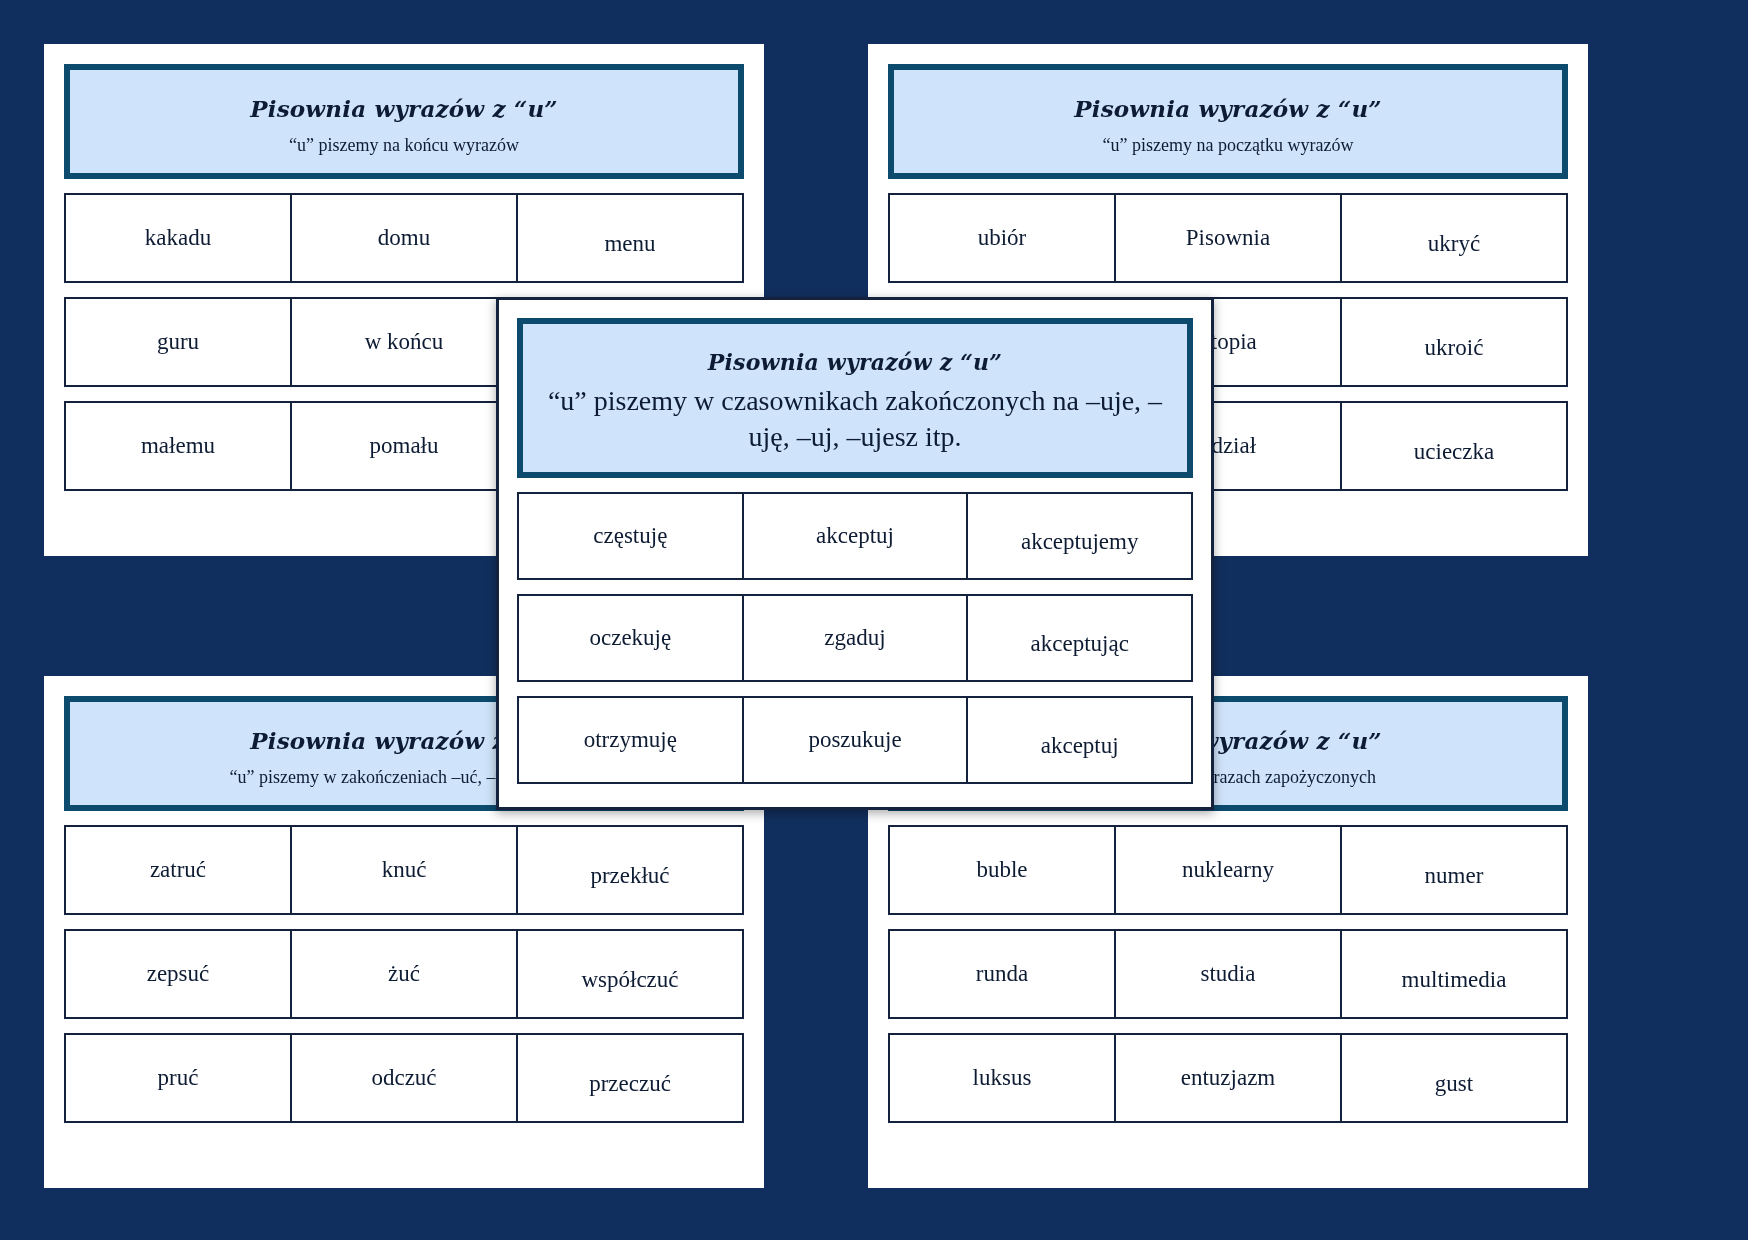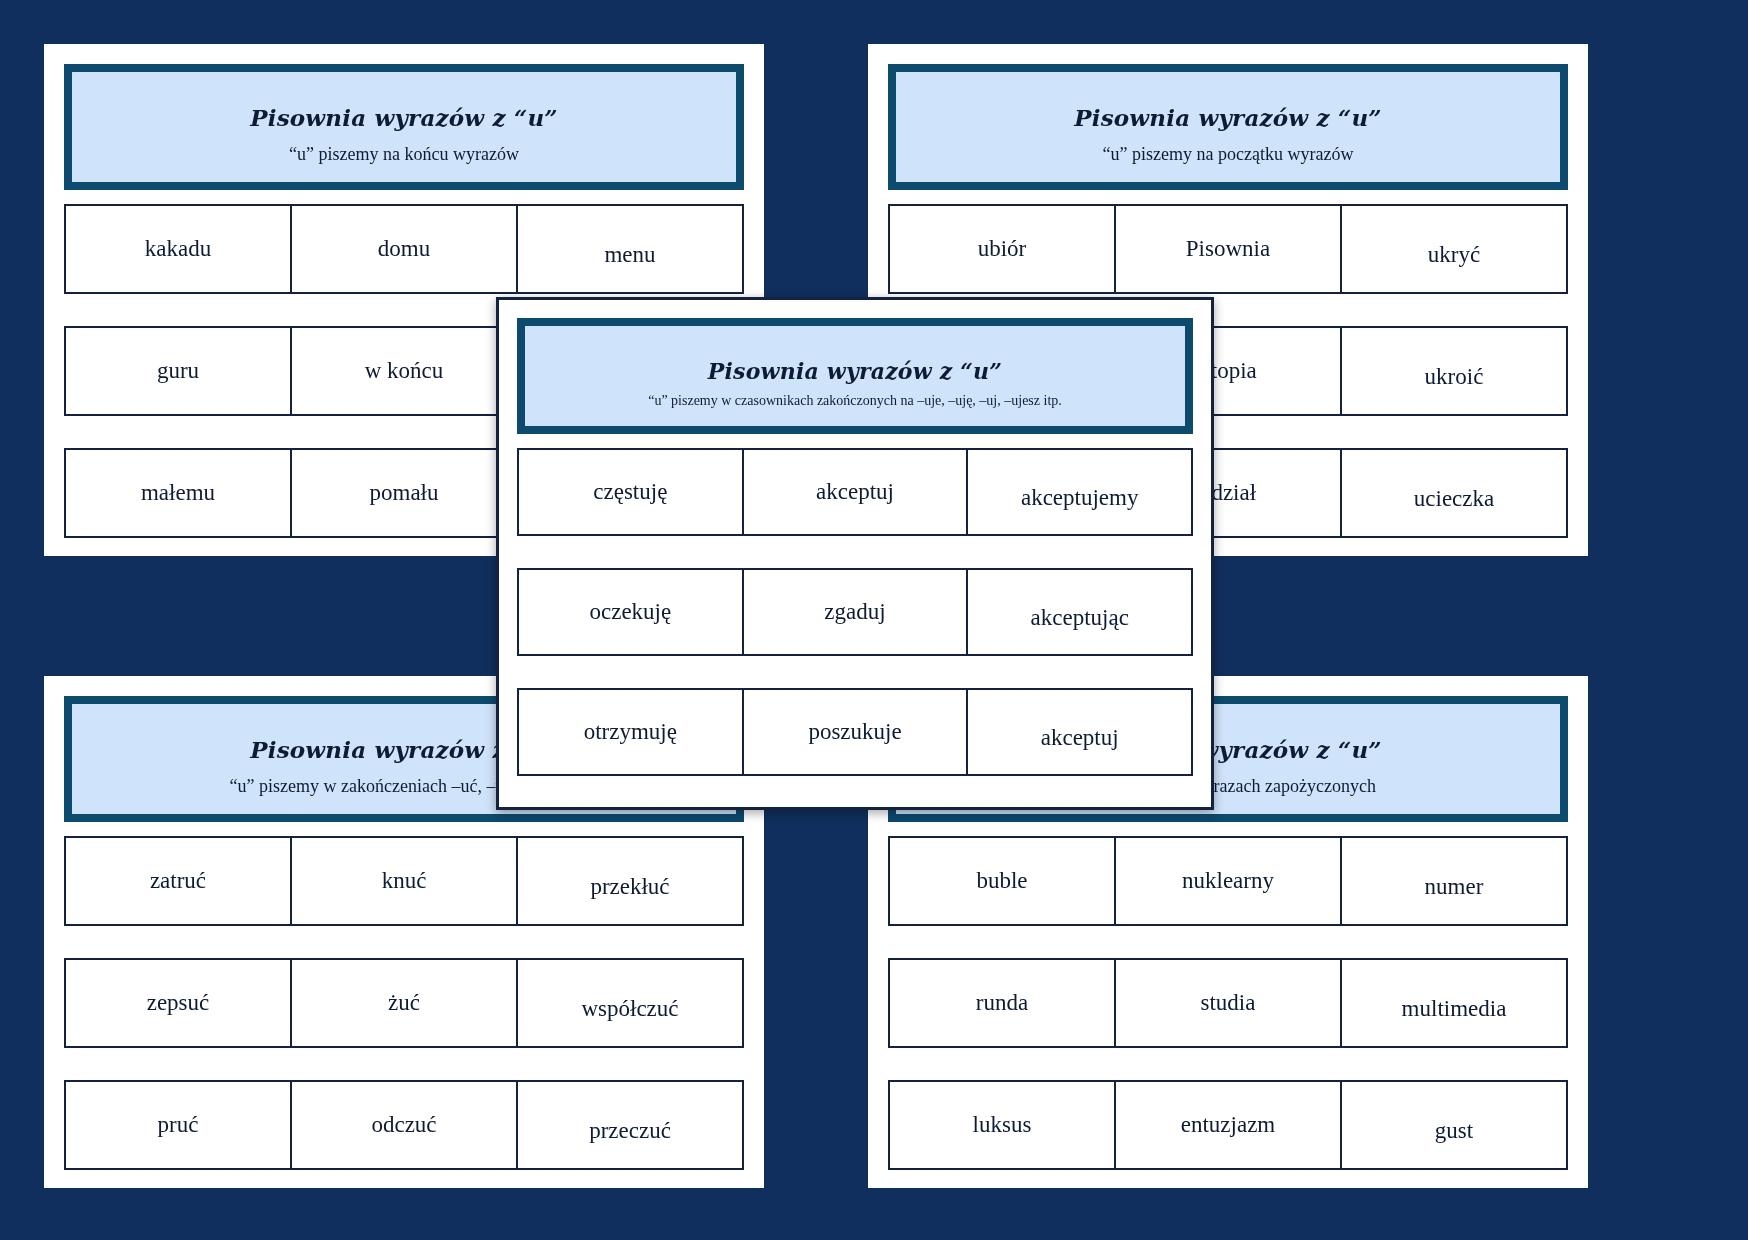--- a/index.html
+++ b/index.html
@@ -40,23 +40,23 @@
     height: 513px;
     border: 3px solid #14223d;
     box-shadow: 0 3px 10px rgba(0,0,0,0.35);
     padding: 18px;
     z-index: 30;
   }
 
   
   .card-header {
     background: #cfe4fa;
-    border: 8px solid #0c4a6e;
-    box-sizing: border-box;
-    padding: 32px 12px 16px 12px;
+    border: 6px solid #0c4a6e;
+    box-sizing: border-box;
+    padding: 25px 12px 16px 12px;
     text-align: center;
   }
   .card-title {
     font-family: "DejaVu Serif", serif;
     font-weight: bold;
     font-style: italic;
     font-size: 23px;
     color: #0d1b33;
     letter-spacing: .2px;
     margin-bottom: 12px;
@@ -65,21 +65,21 @@
     font-size: 18px;
     color: #0d1b33;
     line-height: 1.3;
   }
 
   
   .grid {
     margin-top: 14px;
     display: flex;
     flex-direction: column;
-    gap: 32px;
+    gap: 14px;
   }
   .grid-row {
     display: flex;
     gap: 0;
     border: 2px solid #14223d;
     box-sizing: border-box;
     height: 90px;
   }
   .cell {
     flex: 1 1 0;
@@ -91,21 +91,21 @@
     box-sizing: border-box;
     border-right: 2px solid #14223d;
     background: #fff;
     text-align: center;
     padding: 0 6px;
   }
   .cell:last-child { border-right: none; margin-top: 12px; }
 
   
   .card.floating .grid-row { height: 88px; justify-content: space-between; }
-  .card.floating .card-sub { font-size: 14px; }
+  .card.floating .card-sub { font-size: 28px; }
   .card.floating .card-title { font-size: 22px; margin-bottom: 8px; }
   .card.floating .cell { font-size: 23px; }
 </style>
 </head>
 <body>
 
 <div class="canvas">
 
   <div class="card c1">
     <div class="card-header">

